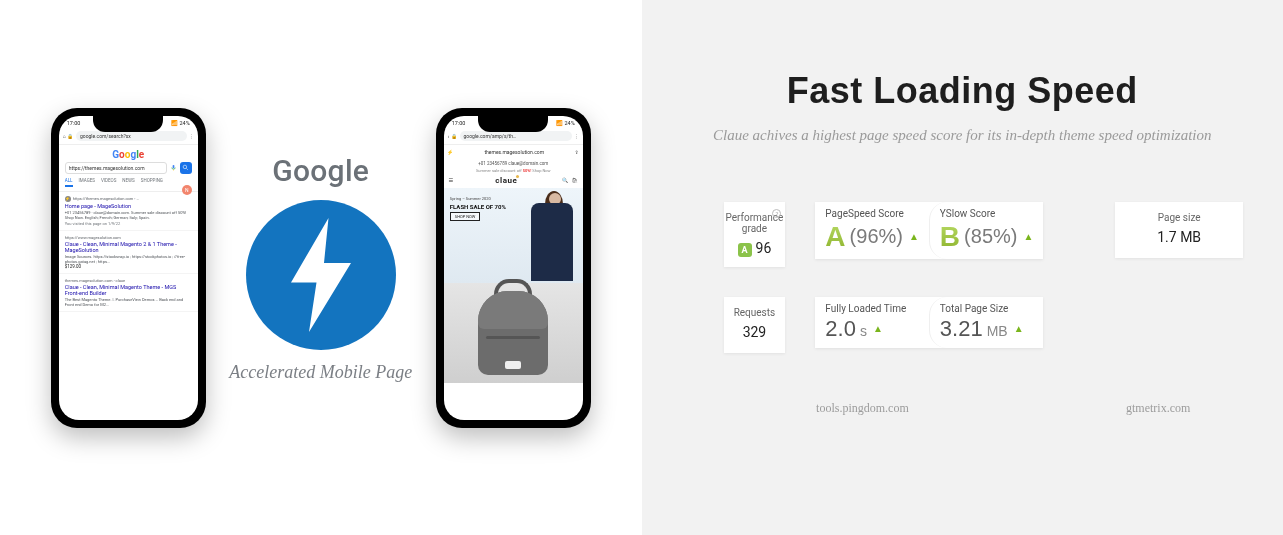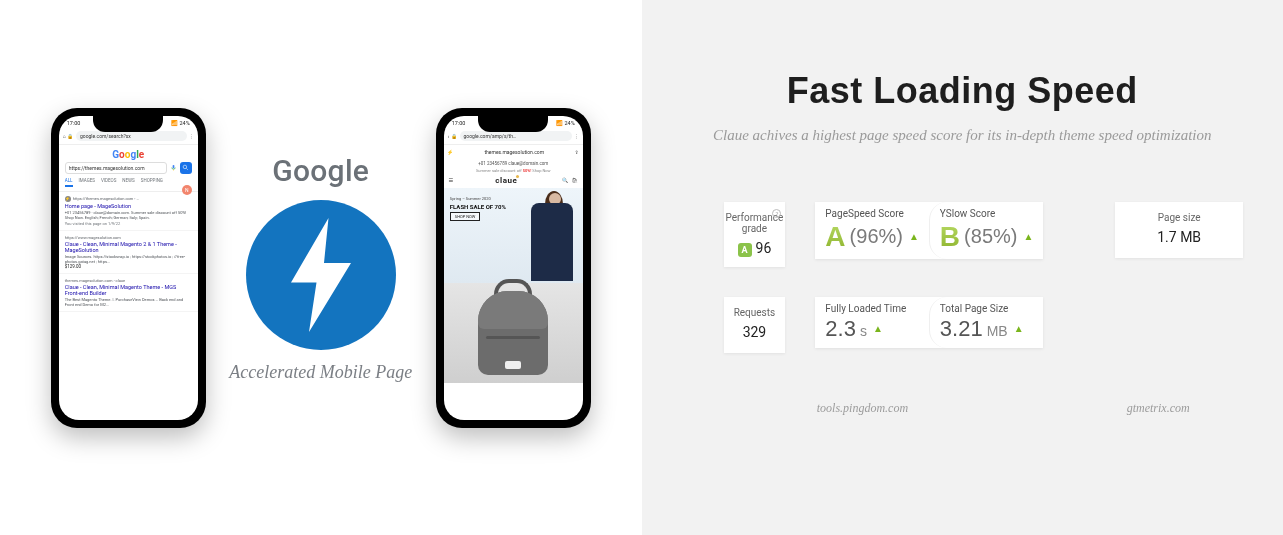--- a/index.html
+++ b/index.html
@@ -234,21 +234,21 @@
   .gt-pct{font-size:20px;color:#7a7a7a;}
   .gt-grade{
     font-size:28px;font-weight:700;background:linear-gradient(180deg,#b8db66,#8bb12a);
     -webkit-background-clip:text;background-clip:text;color:transparent;
   }
   .caret{color:#7ab51d;font-size:10px;margin-left:2px;}
   .gt-small .gt-big{ color:#555; }
   .gt-small .val{font-size:22px;color:#555;}
   .gt-small .unit{font-size:14px;color:#888;position:relative;top:2px;}
   .source {
-    font-family: Georgia, serif; font-style: italic;
+    font-family: Georgia, serif; 
     color:#9c9c9c; font-size:12px; margin-top:18px;
   }
 </style>
 </head>
 <body>
 
 <div class="left">
 
   <div class="phone">
     <div class="notch"></div>
@@ -409,21 +409,21 @@
       <div class="val">1.7 MB</div>
     </div>
     <div class="tile">
       <div class="label">Requests</div>
       <div class="val">329</div>
     </div>
     <div class="gt-card gt-small">
       <div class="gt-half">
         <div class="gt-label">Fully Loaded Time</div>
         <div class="gt-big">
-            <span class="val">2.3</span>
+            <span class="val">2.0</span>
             <span class="unit">s</span>
             <span class="caret">▲</span>
           </div>
       </div>
       <div class="gt-half">
         <div class="gt-label">Total Page Size</div>
         <div class="gt-big">
             <span class="val">3.21</span>
             <span class="unit">MB</span>
             <span class="caret">▲</span>

